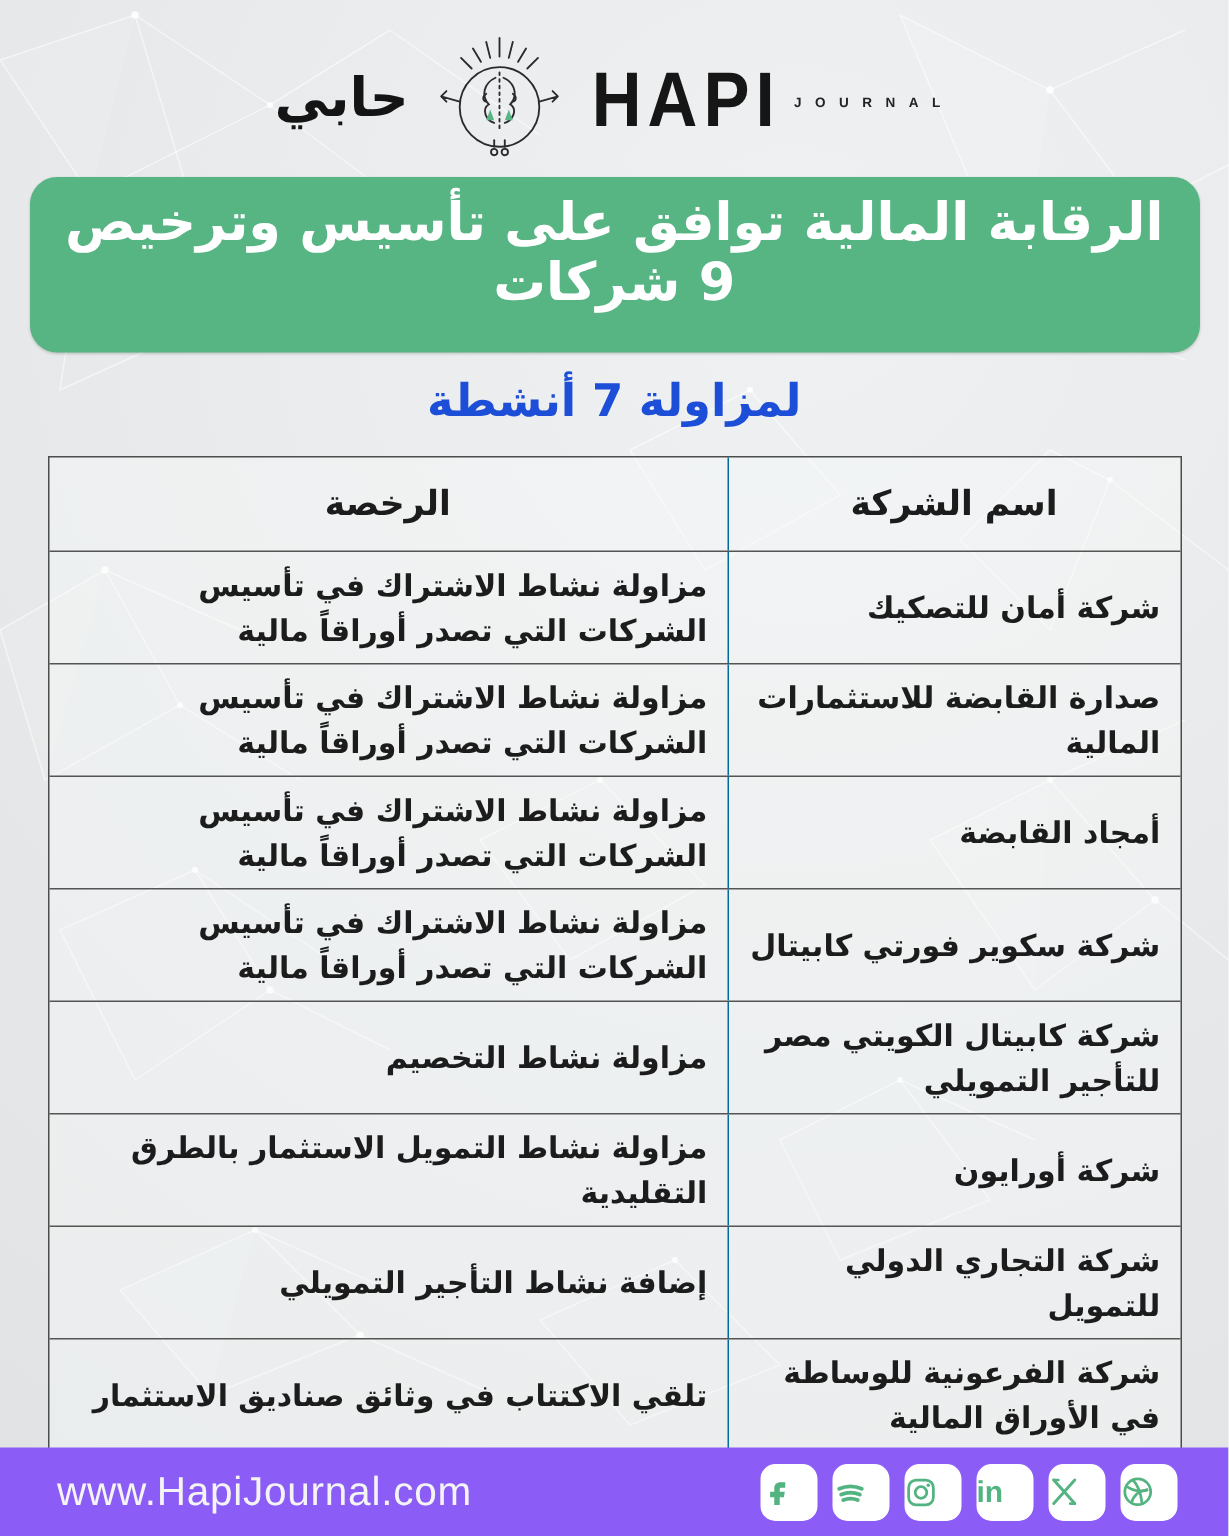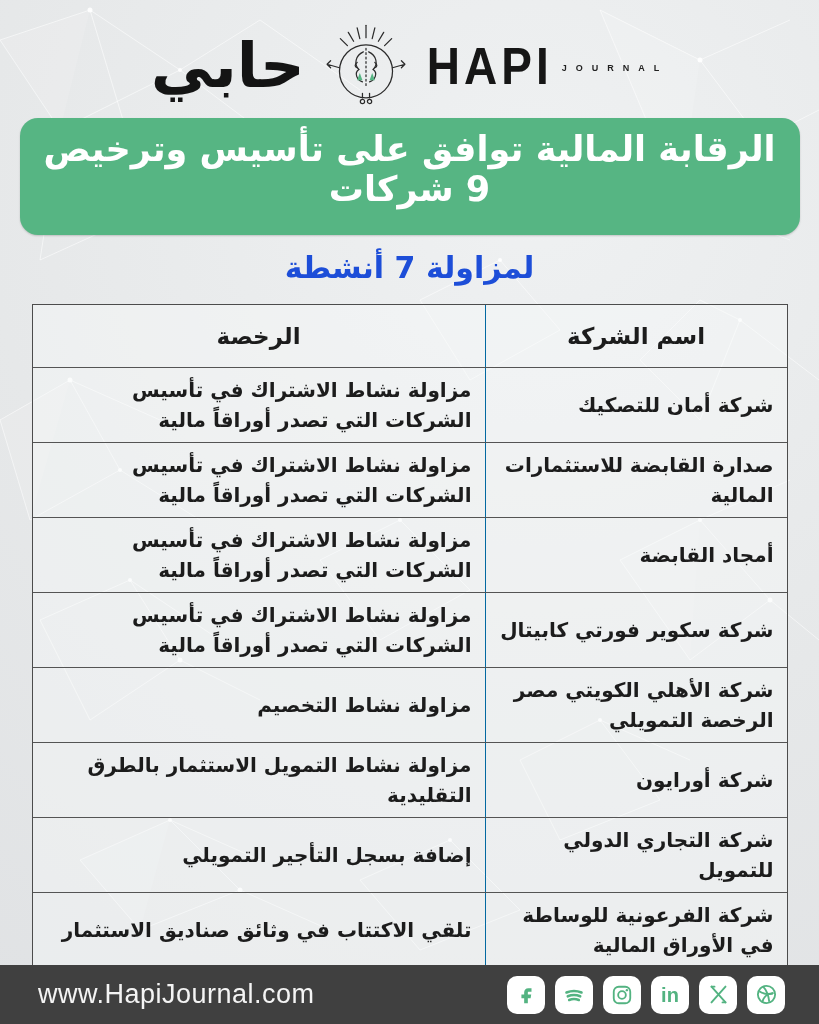--- a/index.html
+++ b/index.html
@@ -7,21 +7,21 @@
     width:819px;height:1024px;position:relative;overflow:hidden;
     background:radial-gradient(circle at 65% 18%, #eff1f2 0%, #e6e8e9 55%, #e0e2e4 100%);
     font-family:"DejaVu Sans", sans-serif;
     color:#1c1c1c;
   }
   .bg-pattern{position:absolute;inset:0;z-index:0;pointer-events:none;}
   .content{position:relative;z-index:1;}
 
   
   .logo-row{display:flex;direction:ltr;justify-content:center;align-items:center;gap:16px;padding-top:22px;height:88px;}
-  .logo-arabic{font-size:62px;font-weight:bold;color:#141414;line-height:1;letter-spacing:-1px;}
+  .logo-arabic{font-size:36px;font-weight:bold;color:#141414;line-height:1;letter-spacing:-1px;}
   .logo-latin{display:flex;flex-direction:row;align-items:center;line-height:1;}
   .logo-latin .big{font-family:"Liberation Sans",sans-serif;font-size:46px;font-weight:bold;letter-spacing:4px;color:#161616;transform:scaleY(1.12);}
   .logo-latin .small{font-family:"Liberation Sans",sans-serif;font-size:9px;font-weight:bold;letter-spacing:9px;color:#222;margin-top:5px;padding-left:9px;}
 
   
   .banner{
     direction:rtl;margin:8px auto 0;width:780px;box-sizing:border-box;
     border-radius:18px;padding:11px 16px 26px;
     text-align:center;font-size:35px;font-weight:bold;color:#fff;
     box-shadow:0 1px 2px rgba(0,0,0,.18);
@@ -42,21 +42,21 @@
   .t-row.header .cell{justify-content:center;text-align:center;font-size:23px;min-height:62px;}
   .t-row .cell{font-size:20px;}
 
   
   .footer{
     position:absolute;left:0;bottom:0;width:819px;height:59px;box-sizing:border-box;
     display:flex;align-items:center;justify-content:space-between;padding:0 34px 0 38px;z-index:2;
   }
   .website{font-family:"Liberation Sans",sans-serif;font-size:27px;color:#f4f4f4;direction:ltr;letter-spacing:.5px;}
   .social{display:flex;direction:ltr;gap:10px;}
-  .sq{width:38px;height:38px;background:#fff;border-radius:10px;display:flex;align-items:center;justify-content:center;}
+  .sq{width:38px;height:38px;background:#fff;border-radius:10px;display:flex;align-items:center;justify-content:flex-start;}
   .sq svg{display:block;}
   .sq .in-txt{font-family:"Liberation Sans",sans-serif;font-weight:bold;font-size:20px;color:#53b381;line-height:1;}
 </style>
 </head>
 <body>
 
 <svg class="bg-pattern" width="819" height="1024" viewBox="0 0 819 1024">
   <g stroke="#ffffff" stroke-opacity="0.55" stroke-width="1" fill="none">
     <path d="M0 40 L90 10 L180 70 L60 130 Z M60 130 L150 210 L40 260 Z"></path>
     <path d="M90 10 L150 210 M180 70 L260 20 M260 20 L360 90 M180 70 L300 160 M300 160 L150 210"></path>
@@ -165,44 +165,44 @@
     </div>
     <div class="t-row" style="min-height:73px;">
       <div class="cell company">أمجاد القابضة</div>
       <div class="cell license">مزاولة نشاط الاشتراك في تأسيس الشركات التي تصدر أوراقاً مالية</div>
     </div>
     <div class="t-row" style="min-height:73px;">
       <div class="cell company">شركة سكوير فورتي كابيتال</div>
       <div class="cell license">مزاولة نشاط الاشتراك في تأسيس الشركات التي تصدر أوراقاً مالية</div>
     </div>
     <div class="t-row" style="min-height:73px;">
-      <div class="cell company">شركة الأهلي الكويتي مصر الرخصة التمويلي</div>
+      <div class="cell company">شركة كابيتال الكويتي مصر للتأجير التمويلي</div>
       <div class="cell license">مزاولة نشاط التخصيم</div>
     </div>
     <div class="t-row" style="min-height:51px;">
       <div class="cell company">شركة أورايون</div>
       <div class="cell license">مزاولة نشاط التمويل الاستثمار بالطرق التقليدية</div>
     </div>
     <div class="t-row" style="min-height:43px;">
       <div class="cell company">شركة التجاري الدولي للتمويل</div>
-      <div class="cell license">إضافة بسجل التأجير التمويلي</div>
+      <div class="cell license">إضافة نشاط التأجير التمويلي</div>
     </div>
     <div class="t-row" style="min-height:65px;">
       <div class="cell company">شركة الفرعونية للوساطة في الأوراق المالية</div>
       <div class="cell license">تلقي الاكتتاب في وثائق صناديق الاستثمار</div>
     </div>
     <div class="t-row" style="min-height:74px;">
       <div class="cell company">شركة سام بريشيس ميتلز</div>
       <div class="cell license">القيد بسجل الجهات التي يجب على صناديق الاستثمار التعامل معها في شراء وبيع المعادن</div>
     </div>
   </div>
 
 </div>
 
-<div class="footer" style="background:#404040;">
+<div class="footer" style="background:#8b5cf6;">
   <div class="website">www.HapiJournal.com</div>
   <div class="social">
     <div class="sq" title="facebook-icon">
       <svg width="22" height="22" viewBox="0 0 24 24">
           <path fill="#53b381" d="M14.5 8.5H18V4.5h-3.5c-2.9 0-4.5 1.8-4.5 4.5v2.5H7v4h3V21h4v-5.5h3l.7-4H14v-2c0-.6.2-1 1-1z"></path>
         </svg>
     </div>
     <div class="sq" title="spotify-icon">
       <svg width="24" height="24" viewBox="0 0 24 24" fill="none" stroke="#53b381" stroke-width="2.6" stroke-linecap="round">
         <path d="M4.5 9.5c4.8-2 10.2-2 15 0"></path>

